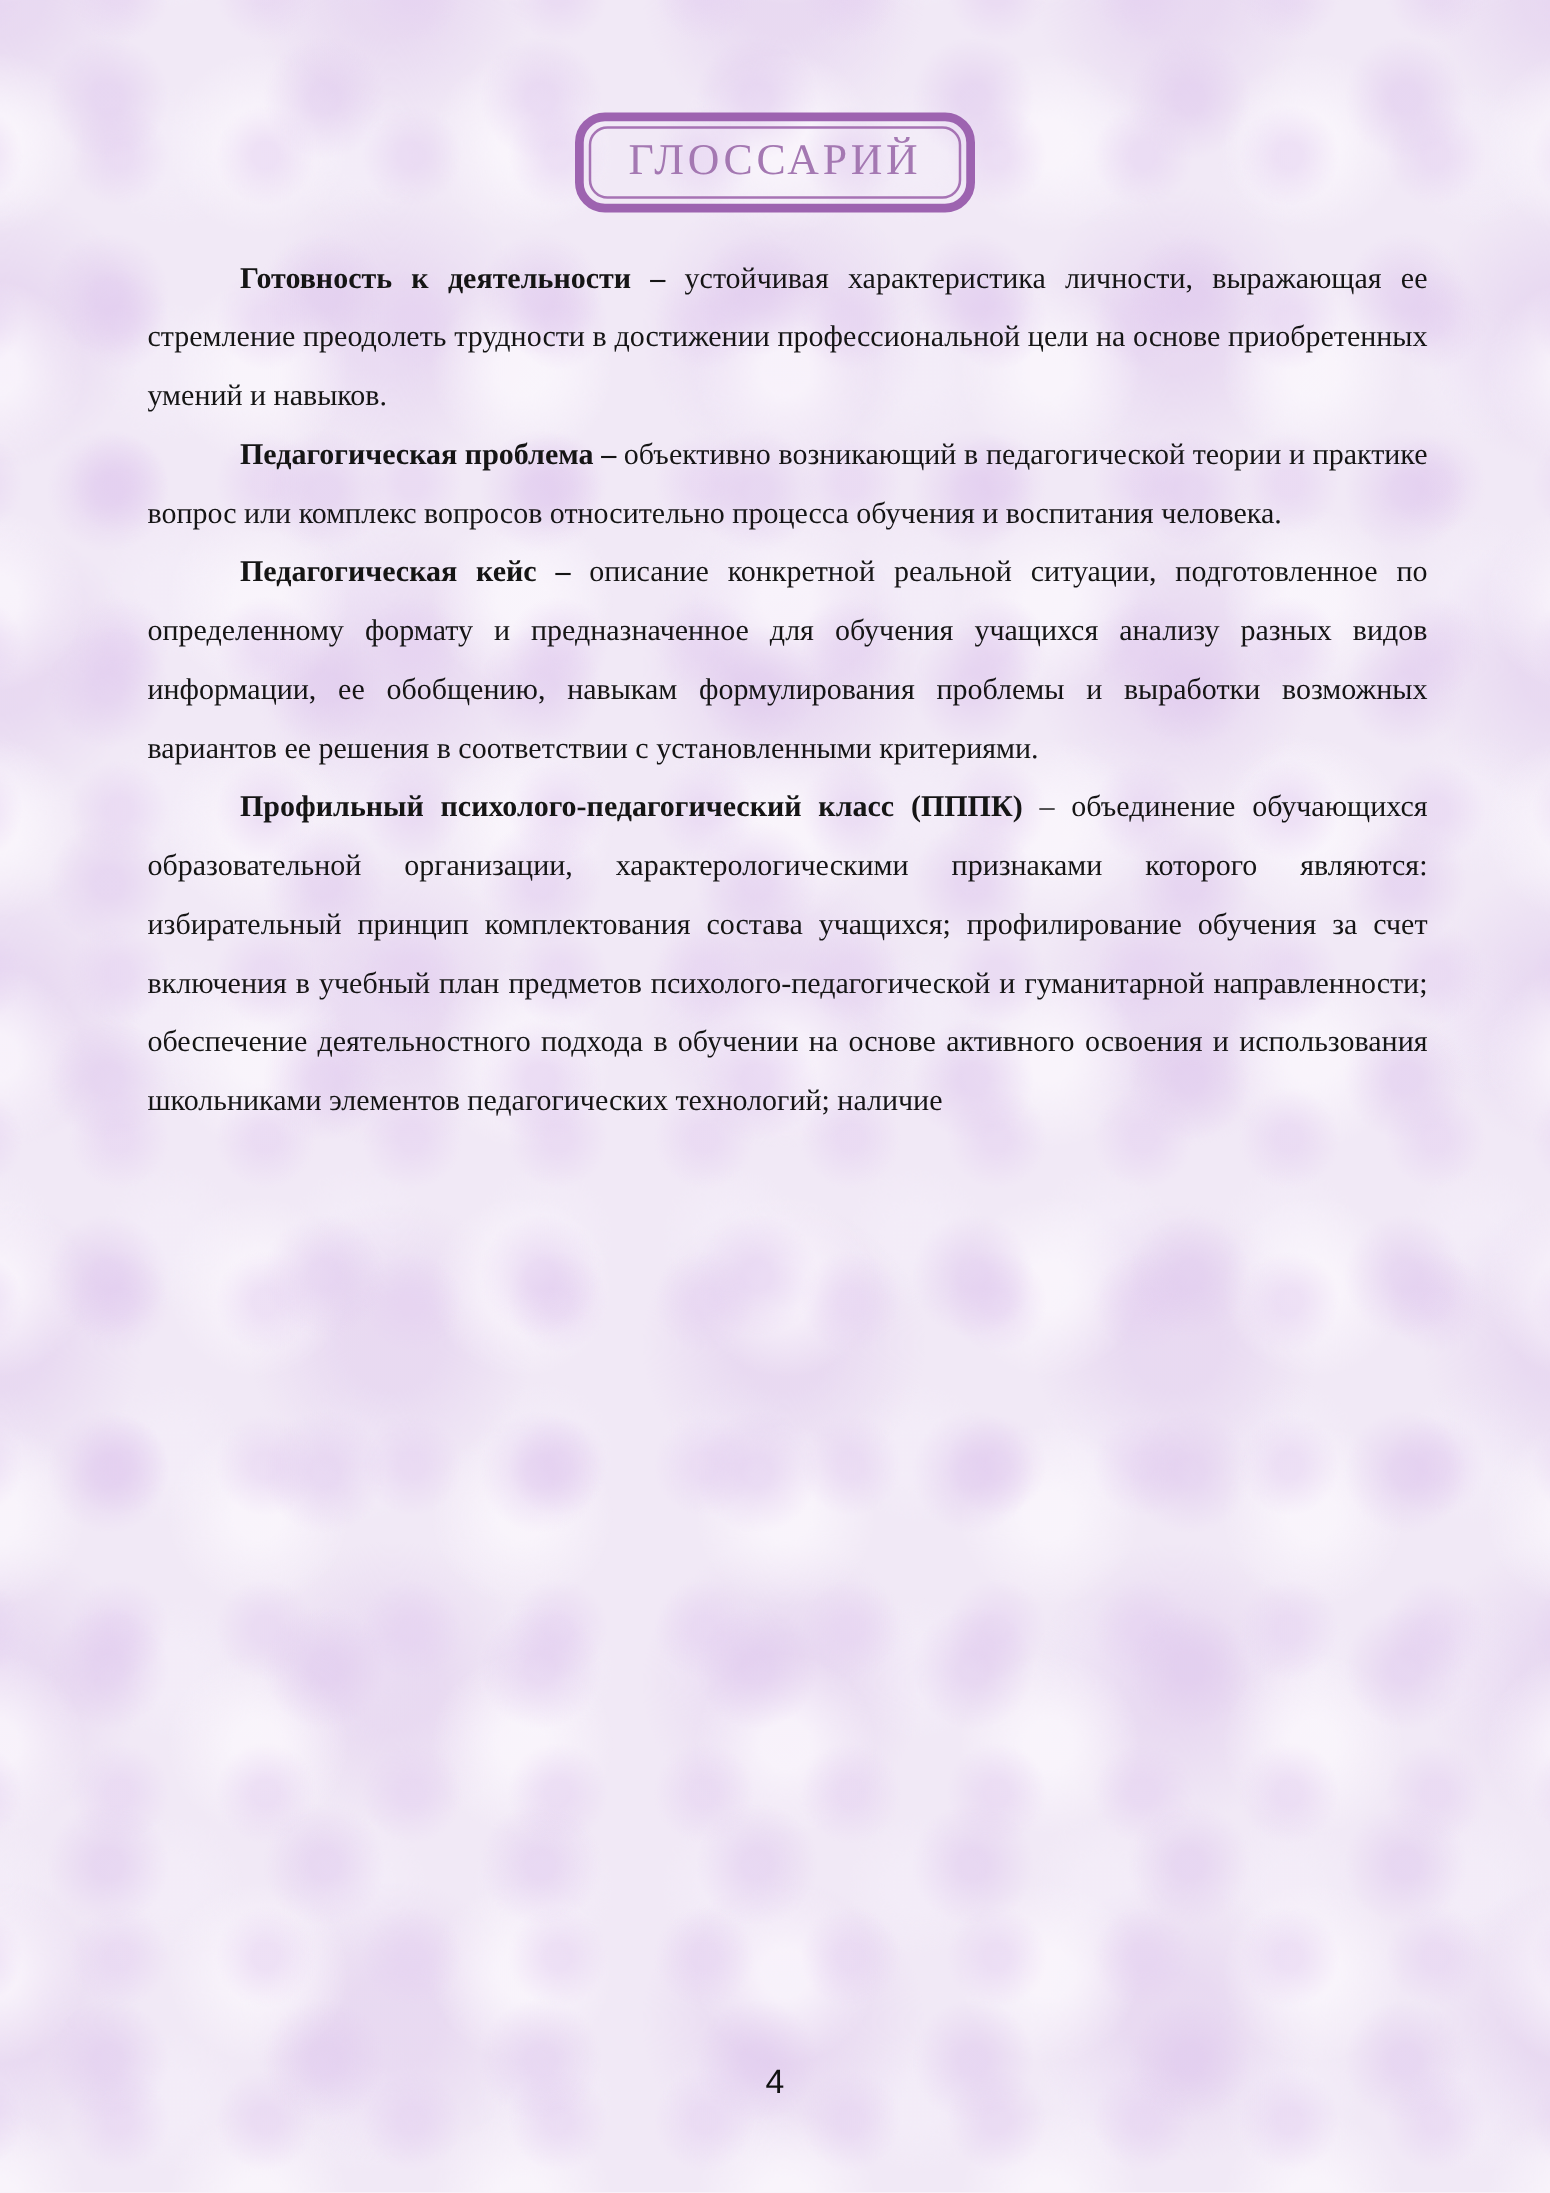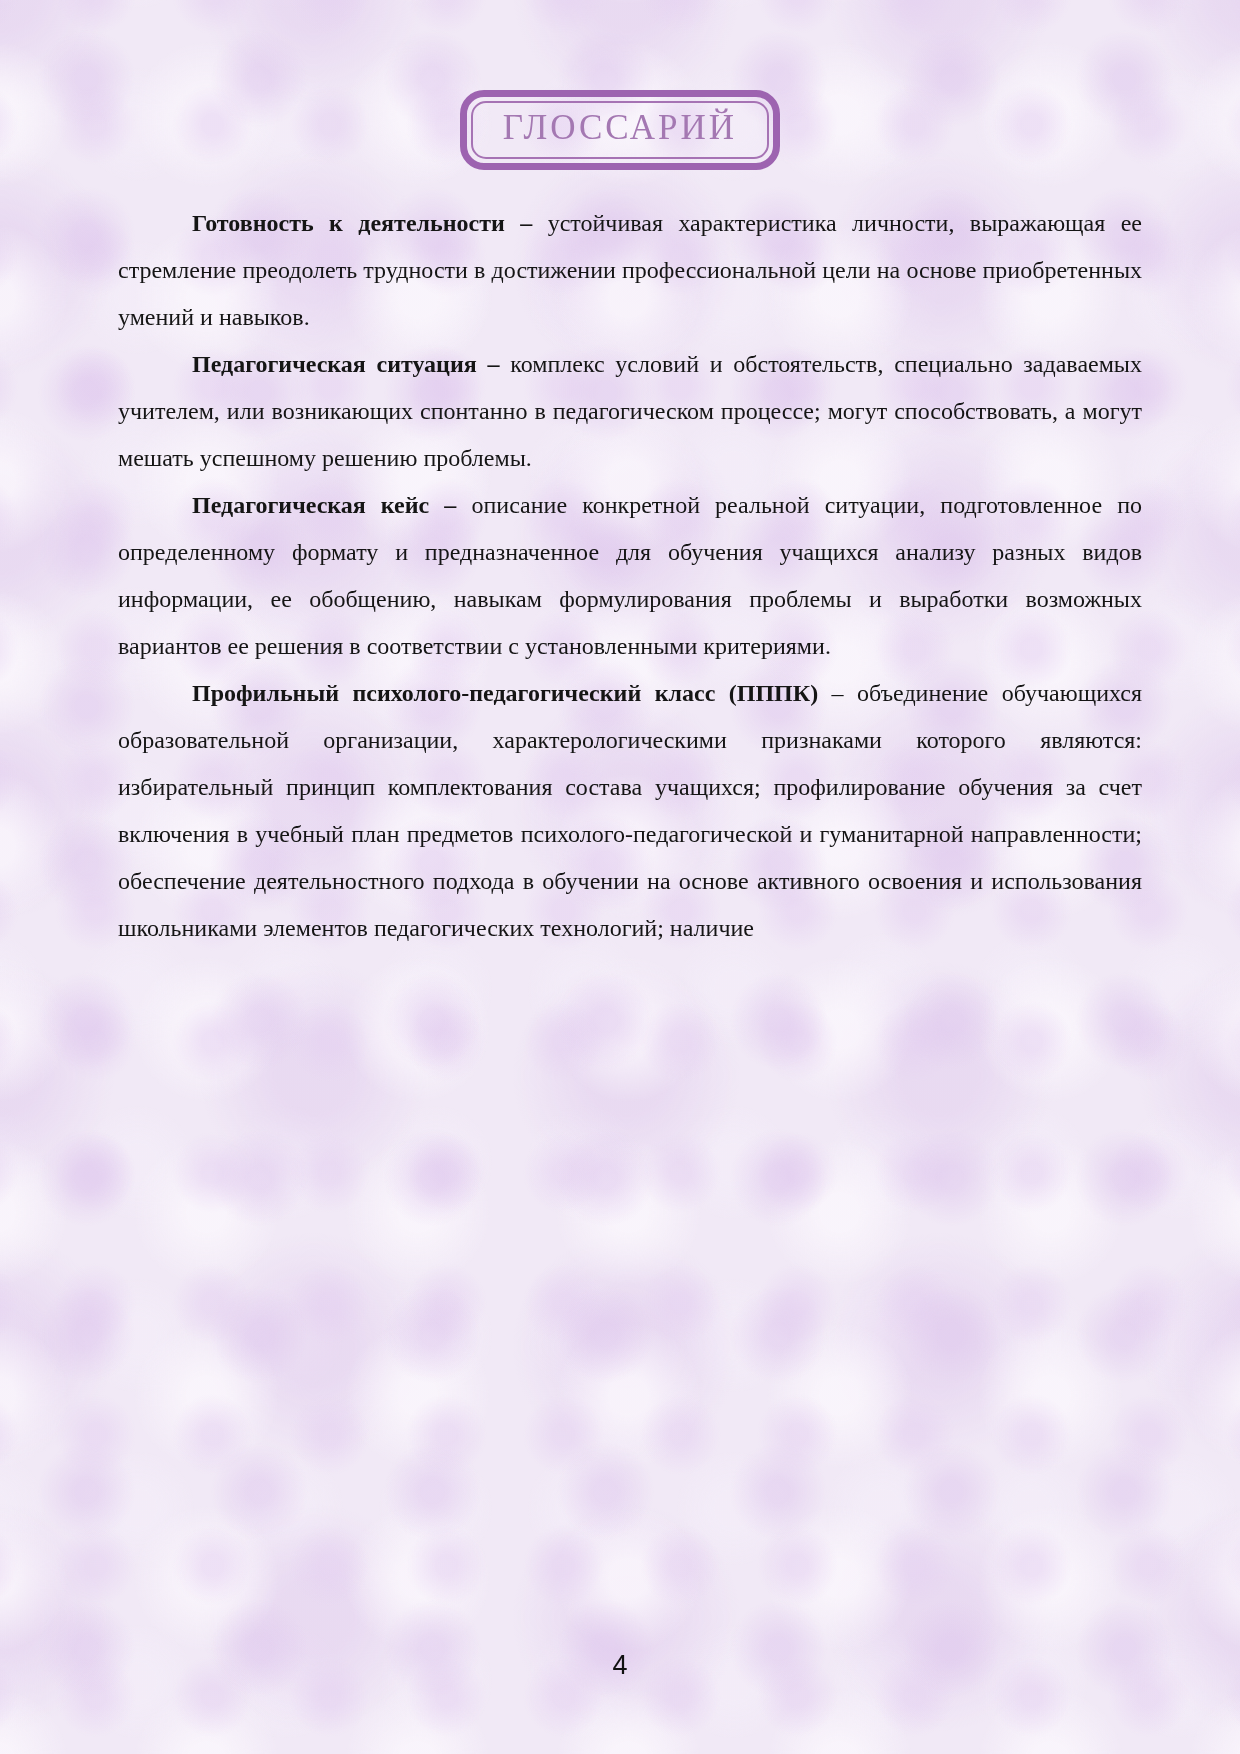--- a/index.html
+++ b/index.html
@@ -80,22 +80,22 @@
       <div class="title-box-inner">
         <span class="title-text">ГЛОССАРИЙ</span>
       </div>
     </div>
   </div>
 
   <div class="content" id="glossary-content">
   <p><b>Готовность к деятельности – </b><span>устойчивая характеристика личности, выражающая ее стремление преодолеть трудности в достижении профессиональной цели на основе приобретенных умений и навыков.</span></p>
 
 
+  <p><b>Педагогическая проблема – </b><span>объективно возникающий в педагогической теории и практике вопрос или комплекс вопросов относительно процесса обучения и воспитания человека.</span></p>
 
-  <p><b>Педагогическая ситуация – </b><span>комплекс условий и обстоятельств, специально задаваемых учителем, или возникающих спонтанно в педагогическом процессе; могут способствовать, а могут мешать успешному решению проблемы.</span></p>
 
 
   <p><b>Педагогическая кейс – </b><span>описание конкретной реальной ситуации, подготовленное по определенному формату и предназначенное для обучения учащихся анализу разных видов информации, ее обобщению, навыкам формулирования проблемы и выработки возможных вариантов ее решения в соответствии с установленными критериями.</span></p>
 
   <p><b>Профильный психолого-педагогический класс (ПППК)</b><span> – объединение обучающихся образовательной организации, характерологическими признаками которого являются: избирательный принцип комплектования состава учащихся; профилирование обучения за счет включения в учебный план предметов психолого-педагогической и гуманитарной направленности; обеспечение деятельностного подхода в обучении на основе активного освоения и использования школьниками элементов педагогических технологий; наличие</span></p>
 </div>
 
   <div class="page-number">4</div>
 
 </div>

